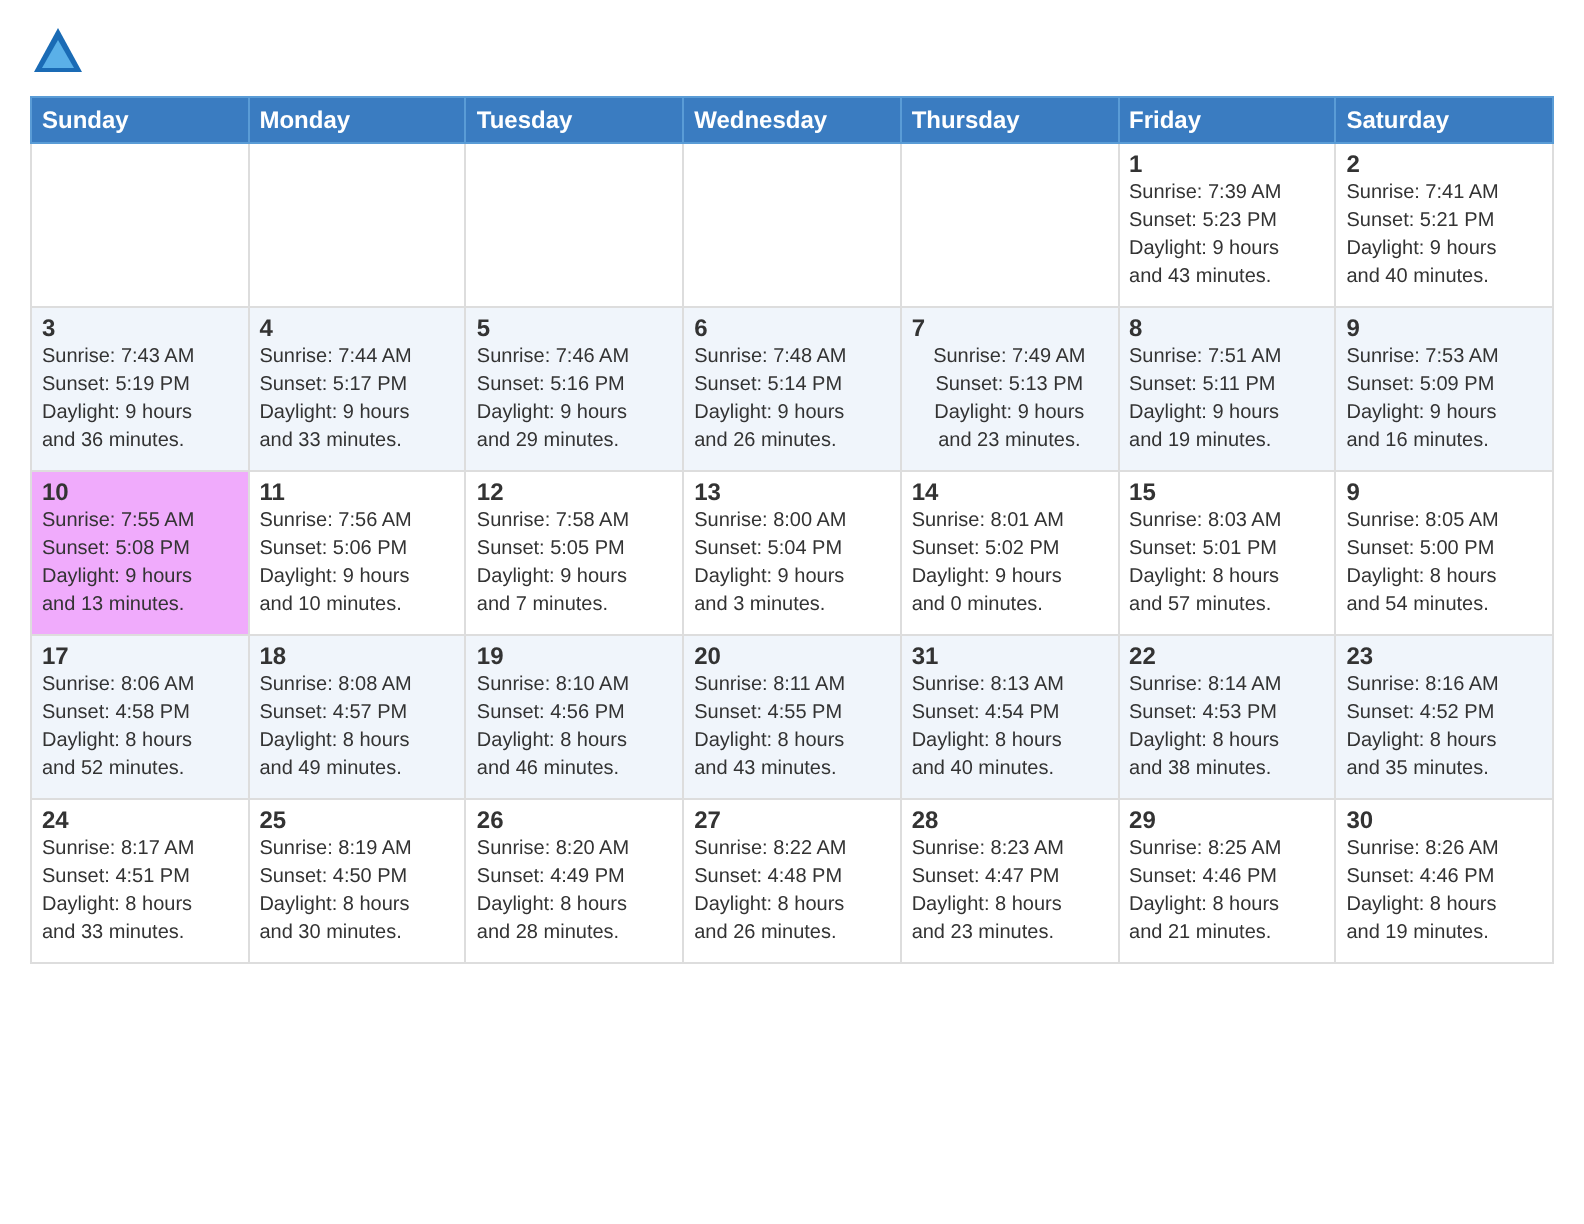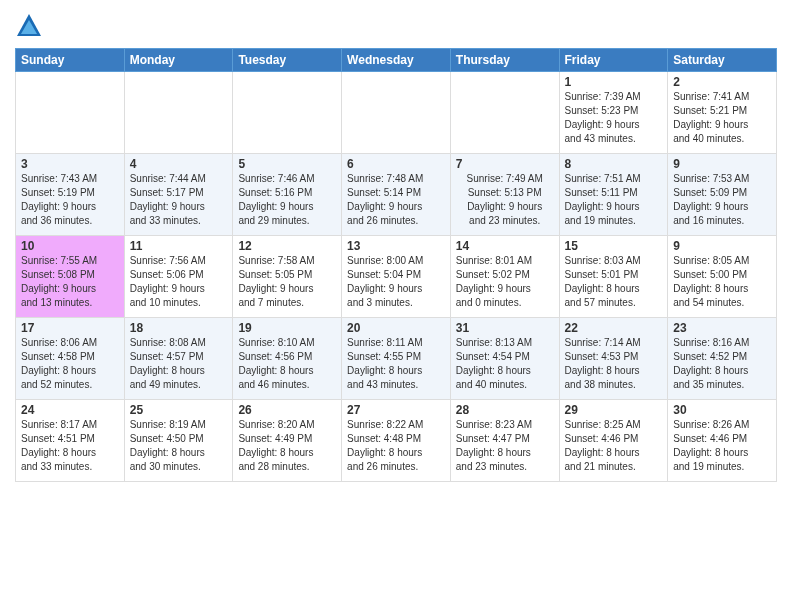--- a/index.html
+++ b/index.html
@@ -288,21 +288,21 @@
           </td>
           <td style="background: rgb(240, 245, 251);">
             <span class="day-number">31</span>
             <div class="day-info" style="white-space: pre-line;">Sunrise: 8:13 AM
 Sunset: 4:54 PM
 Daylight: 8 hours
 and 40 minutes.</div>
           </td>
           <td style="background: rgb(240, 245, 251);">
             <span class="day-number">22</span>
-            <div class="day-info" style="white-space: pre-line;">Sunrise: 7:14 AM
+            <div class="day-info" style="white-space: pre-line;">Sunrise: 8:14 AM
 Sunset: 4:53 PM
 Daylight: 8 hours
 and 38 minutes.</div>
           </td>
           <td style="background: rgb(240, 245, 251);">
             <span class="day-number">23</span>
             <div class="day-info" style="white-space: pre-line;">Sunrise: 8:16 AM
 Sunset: 4:52 PM
 Daylight: 8 hours
 and 35 minutes.</div>

